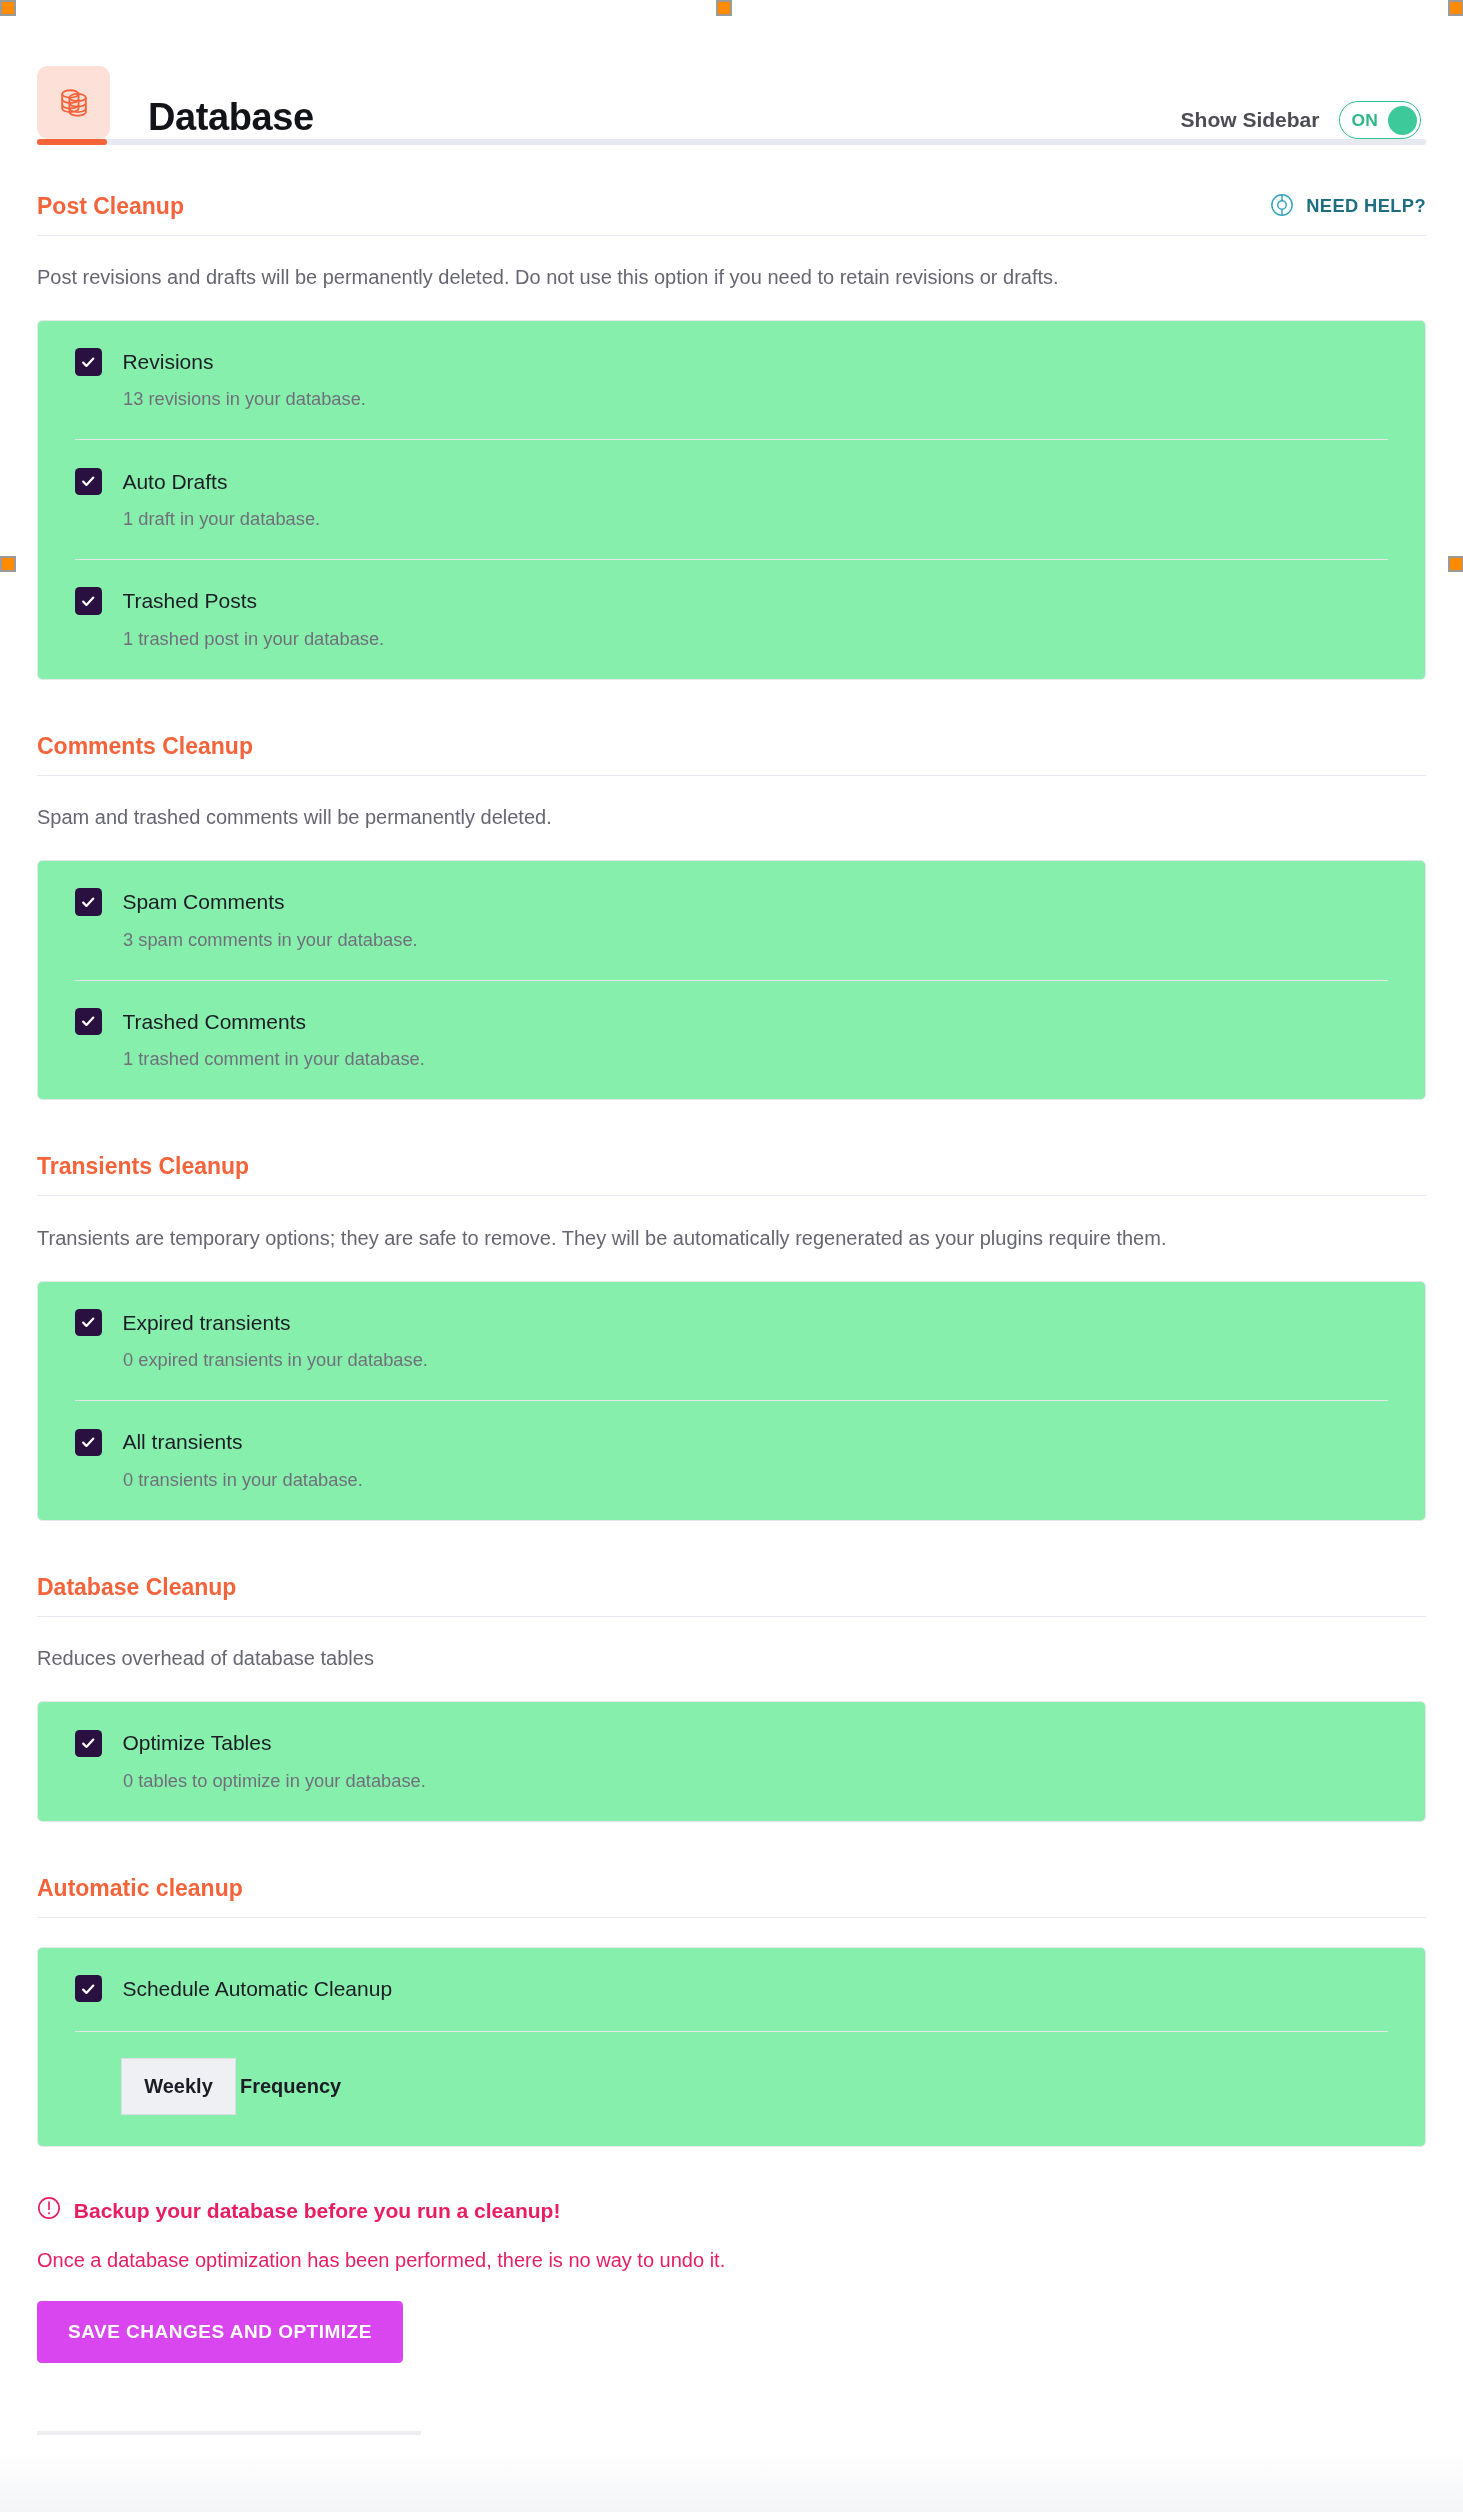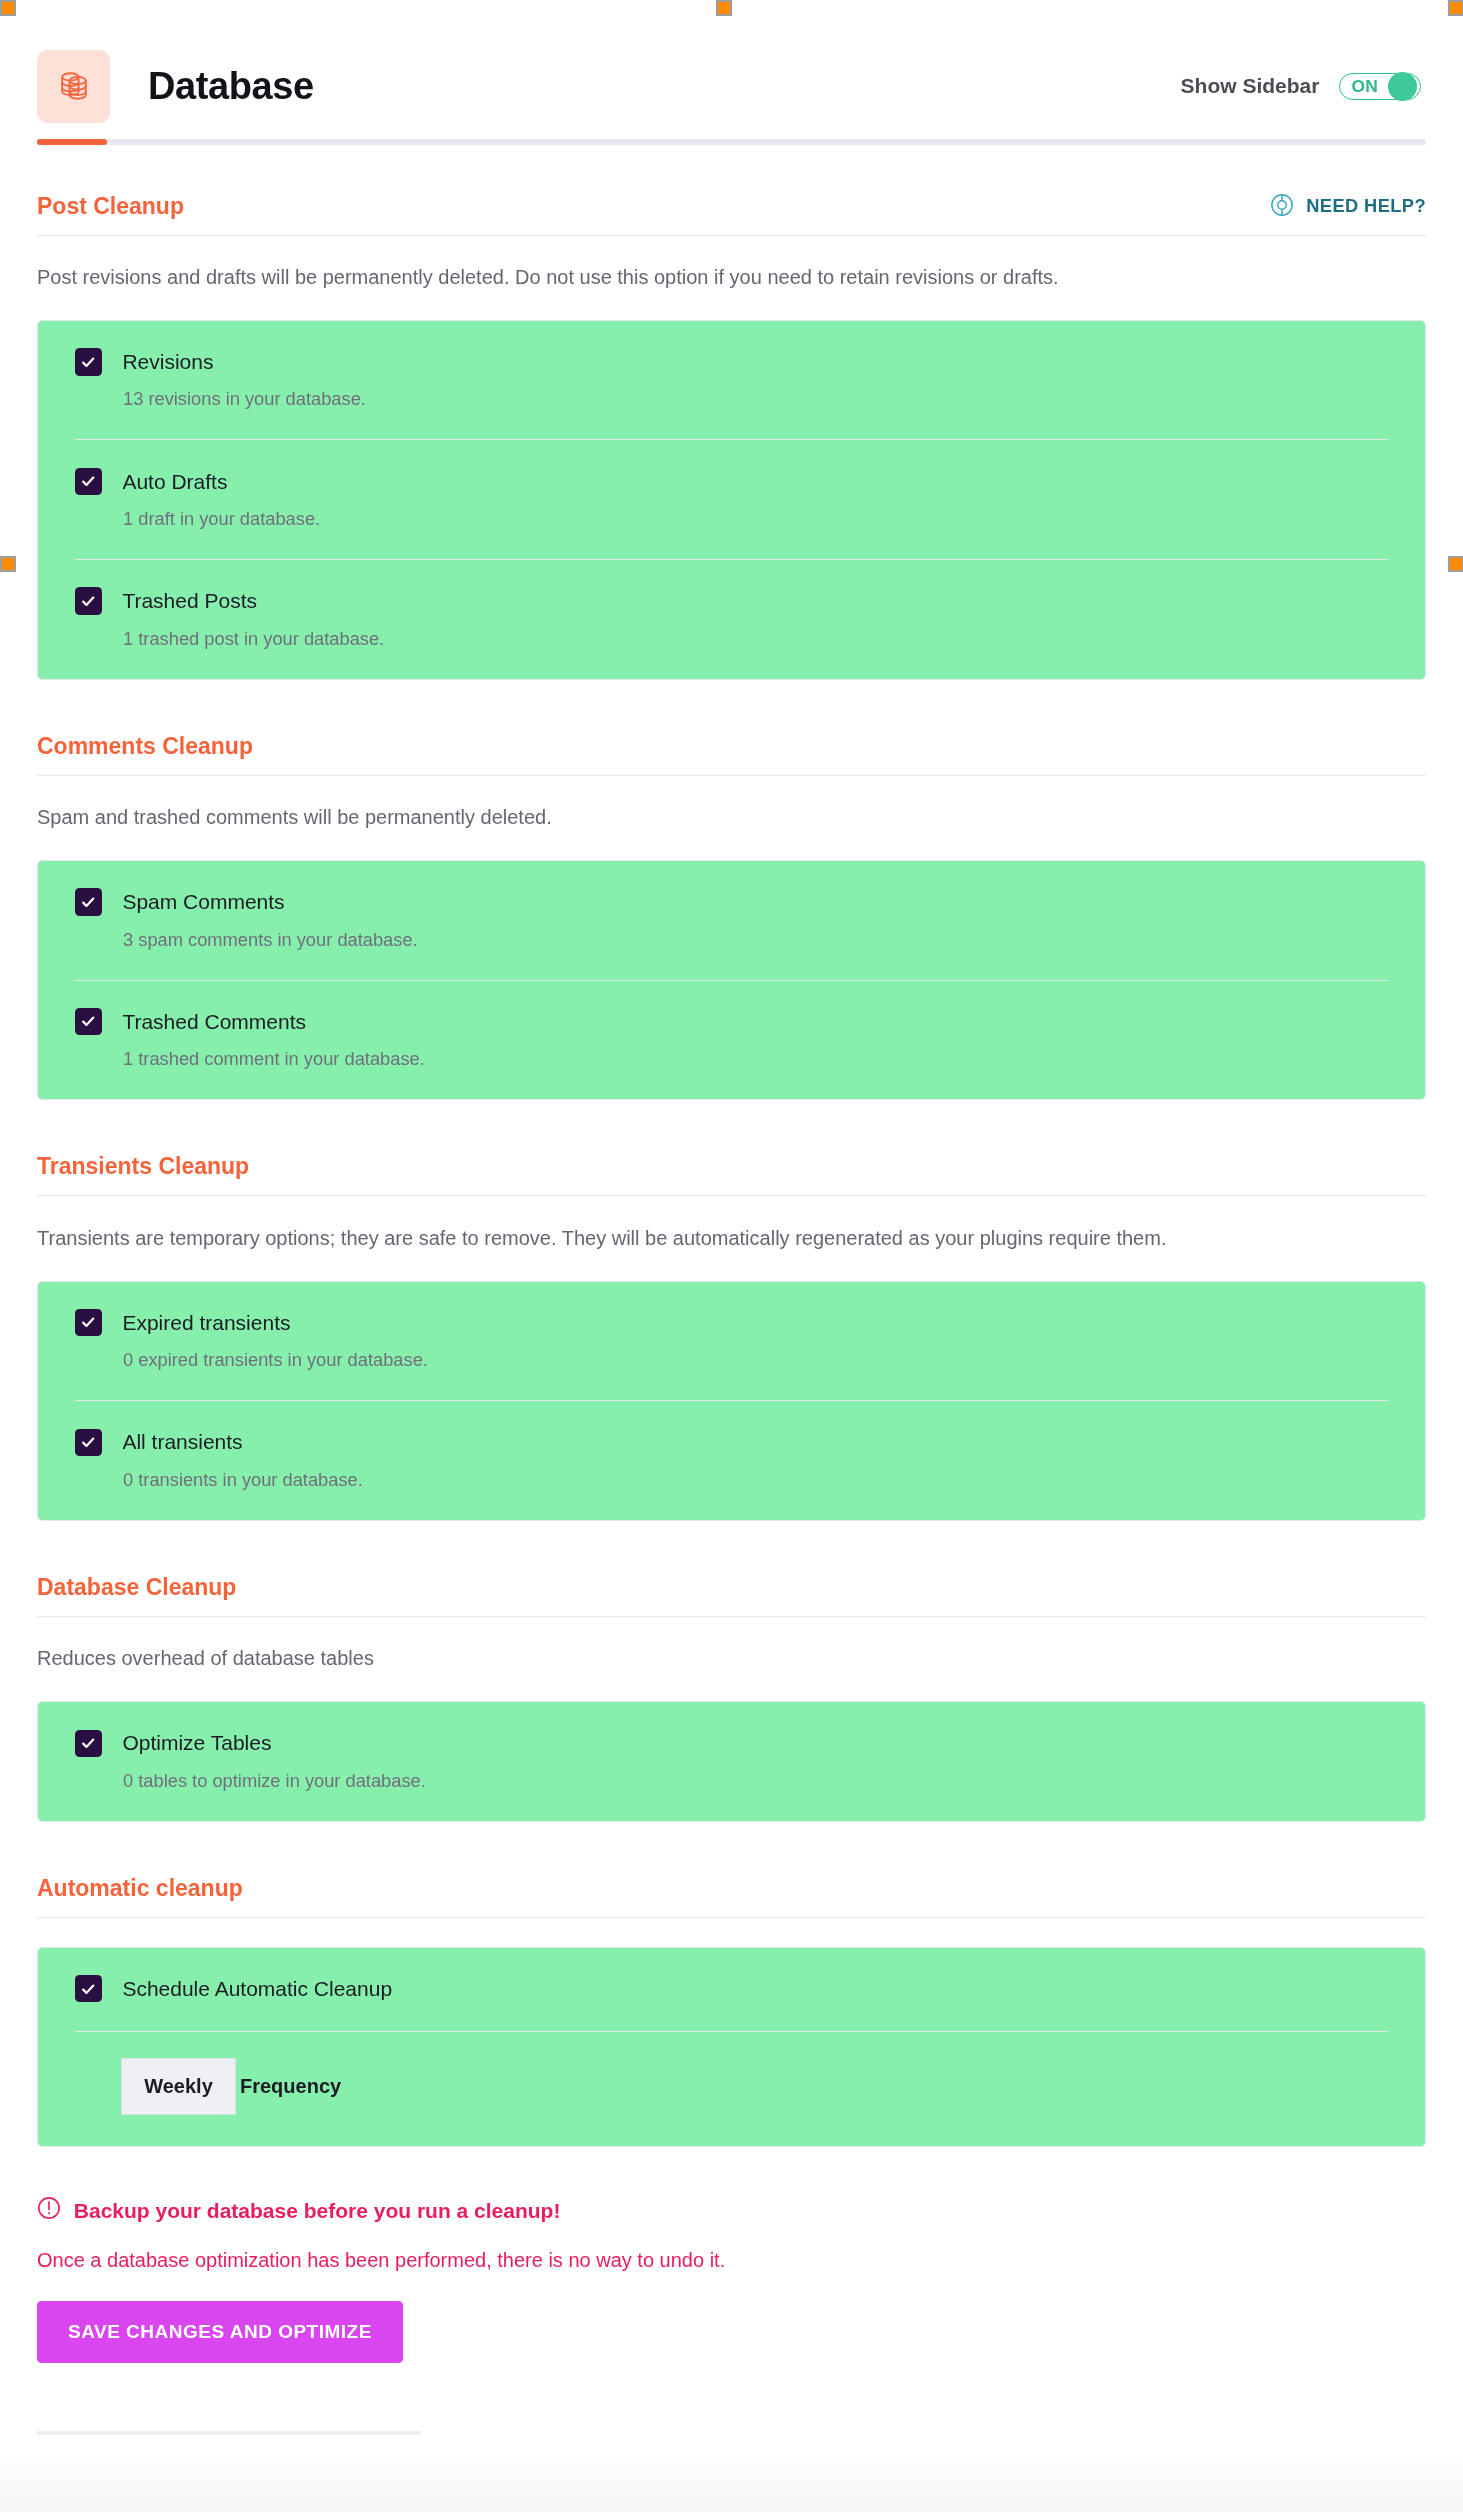--- a/index.html
+++ b/index.html
@@ -32,21 +32,21 @@
   .handle.h-tc { left: 716px;  top: 0px; }
   .handle.h-tr { left: 1448px; top: 0px; }
   .handle.h-ml { left: 0px;    top: 556px; }
   .handle.h-mr { left: 1448px; top: 556px; }
 
   
   .header {
     position: relative;
     padding: 33px 37px 0 37px;
     display: flex;
-    align-items: center;
+    align-items: flex-end;
     height: 139px;
   }
   .app-icon {
     width: 73px;
     height: 73px;
     border-radius: 11px;
     background: #fde0d8;
     display: flex;
     align-items: center;
     justify-content: center;
@@ -66,21 +66,21 @@
     gap: 20px;
     padding-right: 4.6px;
   }
   .sidebar-label {
     font-size: 21px;
     font-weight: 700;
     color: #4c4c55;
   }
   .toggle {
     width: 82px;
-    height: 27px;
+    height: 38px;
     border-radius: 19px;
     border: 1.8px solid #2fc08a;
     background: #ffffff;
     display: flex;
     align-items: center;
     justify-content: space-between;
     padding: 0 3.7px 0 11px;
   }
   .toggle-text {
     font-size: 17.4px;

